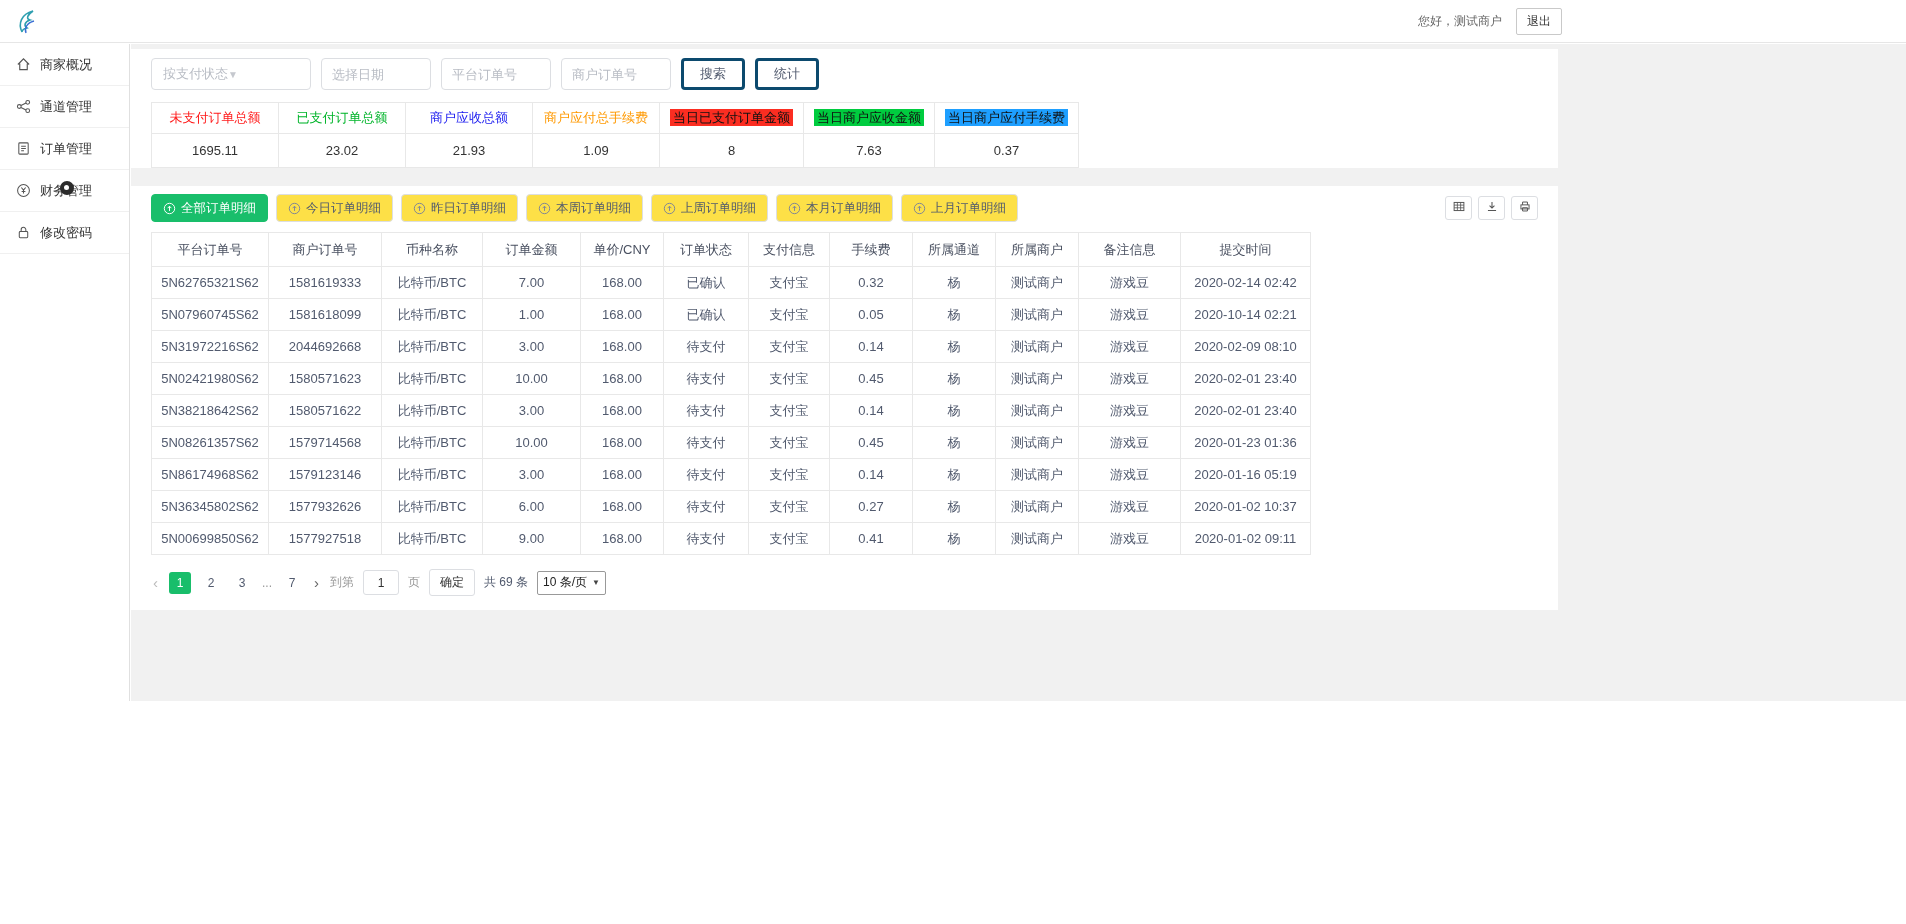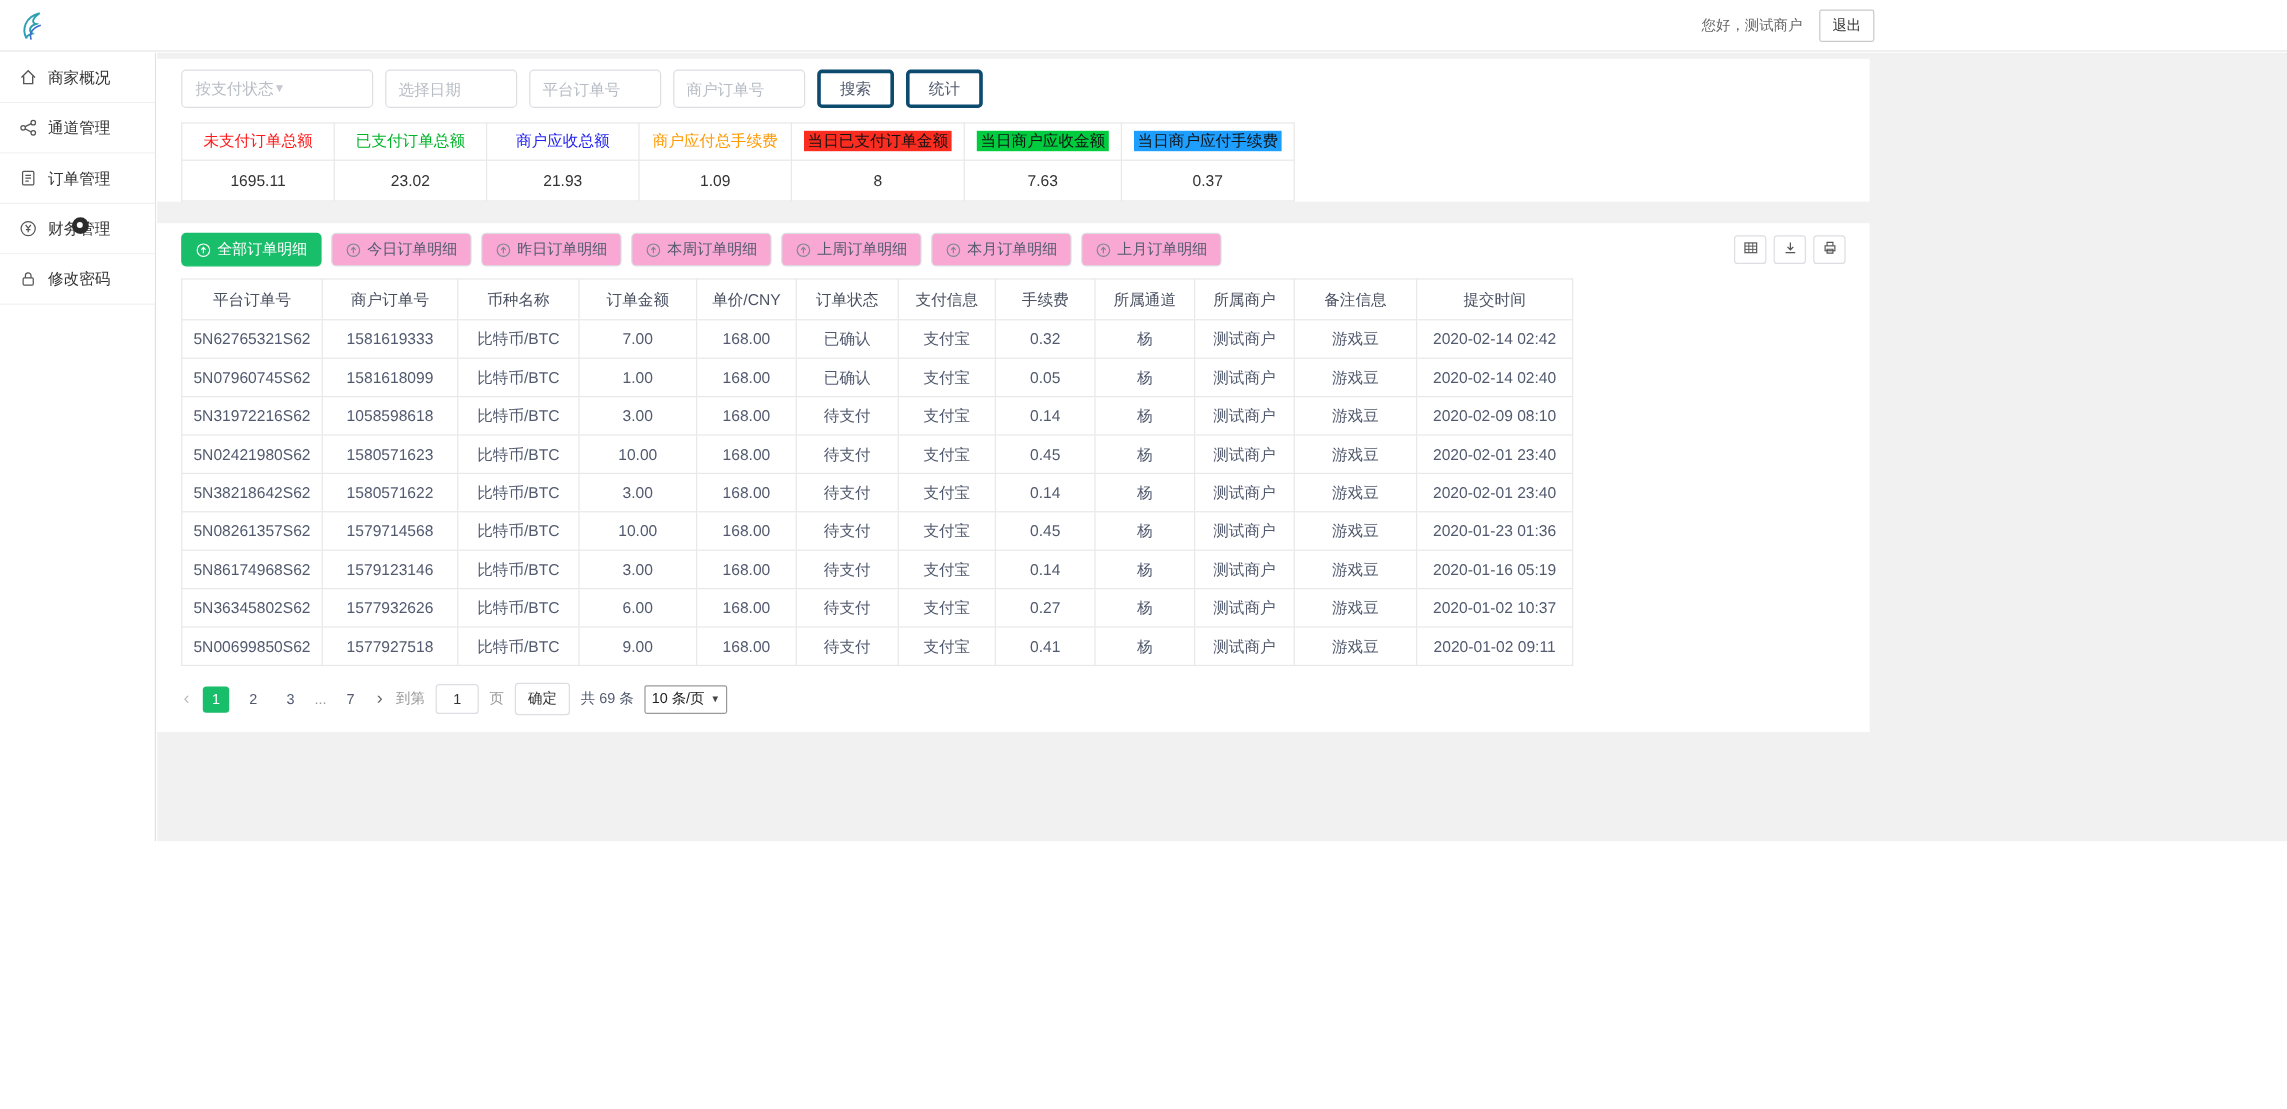--- a/index.html
+++ b/index.html
@@ -87,21 +87,21 @@
   .lbl-blue   { color:#2222f0; }
   .lbl-orange { color:#ff9900; }
   .mark-red   { background:#fb2d21; color:#111; padding:1px 3px; }
   .mark-green { background:#00cc3f; color:#111; padding:1px 3px; }
   .mark-blue  { background:#1e9fff; color:#111; padding:1px 3px; }
   
   .card-table { margin-top:18px; padding:8px 20px 14px 20px; }
   .tabs-row { display:flex; align-items:center; gap:8px; }
   .tab-btn {
     display:flex; align-items:center; gap:5px; height:28px; padding:0 11px;
-    border:1px solid #dcdee2; border-radius:4px; background:#f9a8d4;
+    border:1px solid #dcdee2; border-radius:4px; background:#fde047;
     font-size:12.5px; color:#515a6e; cursor:pointer; font-family:inherit; white-space:nowrap;
   }
   .tab-btn .tab-icon { display:flex; align-items:center; color:#808695; }
   .tab-btn.active { background:#19be6b; border-color:#19be6b; color:#fff; }
   .tab-btn.active .tab-icon { color:#fff; }
   .icon-btns { margin-left:auto; display:flex; gap:6px; }
   .icon-btn {
     width:27px; height:24px; border:1px solid #dcdee2; border-radius:3px;
     background:#fff; display:flex; align-items:center; justify-content:center;
     color:#555; cursor:pointer;
@@ -387,25 +387,25 @@
               <td>1581618099</td>
               <td>比特币/BTC</td>
               <td>1.00</td>
               <td>168.00</td>
               <td class="status-confirmed">已确认</td>
               <td>支付宝</td>
               <td>0.05</td>
               <td>杨</td>
               <td>测试商户</td>
               <td>游戏豆</td>
-              <td>2020-02-14 02:40</td>
+              <td>2020-10-14 02:21</td>
             </tr>
             <tr>
               <td>5N31972216S62</td>
-              <td>1058598618</td>
+              <td>2044692668</td>
               <td>比特币/BTC</td>
               <td>3.00</td>
               <td>168.00</td>
               <td class="status-pending">待支付</td>
               <td>支付宝</td>
               <td>0.14</td>
               <td>杨</td>
               <td>测试商户</td>
               <td>游戏豆</td>
               <td>2020-02-09 08:10</td>

